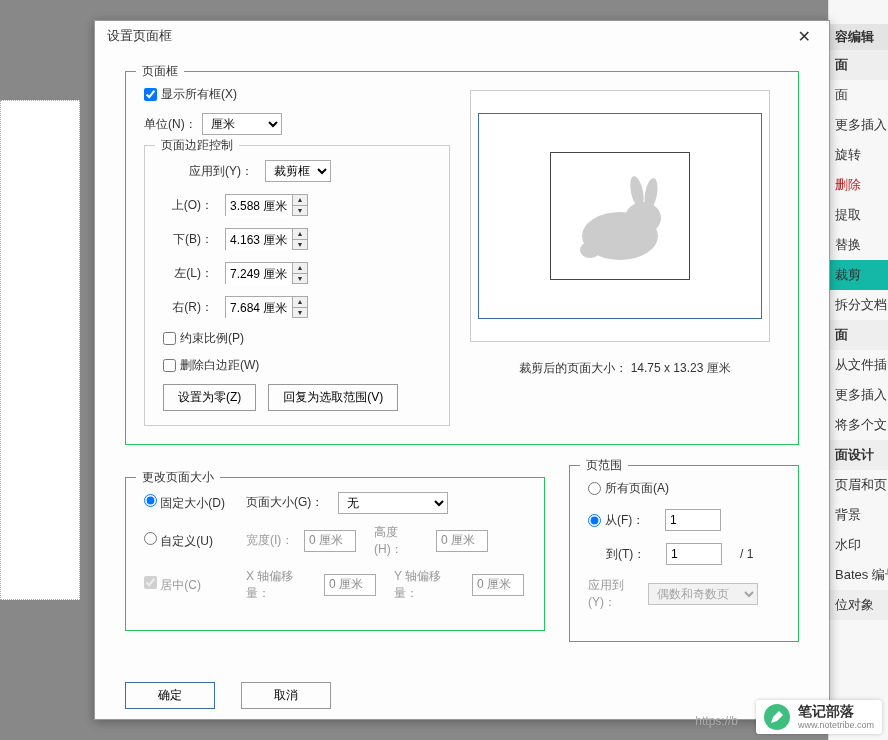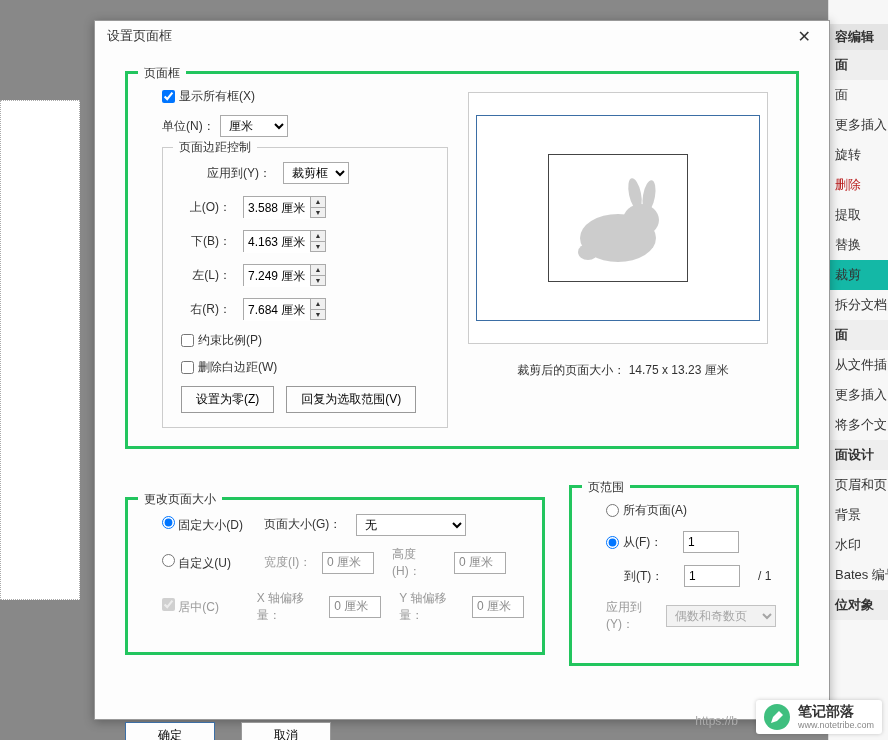--- a/index.html
+++ b/index.html
@@ -68,23 +68,23 @@
   font-size: 13px;
 }
 .close-btn {
   font-size: 16px;
   cursor: pointer;
   padding: 2px 8px;
   font-family: Arial, sans-serif;
 }
 .content { padding: 20px 30px 10px 30px; }
 .groupbox {
-  border: 3px solid #22c55e;
-  padding: 14px 18px 18px 34px;
-  margin-bottom: 36px;
+  border: 1px solid #22c55e;
+  padding: 14px 18px 18px 18px;
+  margin-bottom: 20px;
   position: relative;
 }
 .groupbox-title {
   position: absolute;
   top: -9px;
   left: 10px;
   background: #fdfdfd;
   padding: 0 6px;
   font-size: 12px;
 }
@@ -230,42 +230,42 @@
   <div class="bg-panel-item">拆分文档</div>
   <div class="bg-panel-item" style="font-weight:bold;background:#eee">面</div>
   <div class="bg-panel-item">从文件插</div>
   <div class="bg-panel-item">更多插入</div>
   <div class="bg-panel-item">将多个文</div>
   <div class="bg-panel-item" style="font-weight:bold;background:#eee">面设计</div>
   <div class="bg-panel-item">页眉和页</div>
   <div class="bg-panel-item">背景</div>
   <div class="bg-panel-item">水印</div>
   <div class="bg-panel-item">Bates 编号</div>
-  <div class="bg-panel-item" style="font-weight:bold;background:#eee">位对象</div>
+  <div class="bg-panel-item" style="font-weight:normal;background:#eee">位对象</div>
 </div>
 
 <div class="dialog">
   <div class="titlebar">
     <span>设置页面框</span>
     <span class="close-btn">✕</span>
   </div>
   <div class="content">
 
     <div class="groupbox">
       <span class="groupbox-title">页面框</span>
 
       <div class="two-col">
         <div class="left-col">
           <div class="checkbox-row">
             <input type="checkbox" checked="" style="">
             <label>显示所有框(X)</label>
           </div>
           <div class="row">
             <label class="lead">单位(N)：</label>
-            <select style="width:68px">
+            <select style="width:80px">
               <option>厘米</option>
             </select>
           </div>
 
           <div class="inner-group">
             <span class="groupbox-title">页面边距控制</span>
 
             <div class="margin-row" style="margin-left:26px">
               <span class="margin-label" style="width:64px">应用到(Y)：</span>
               <select style="width:66px">

